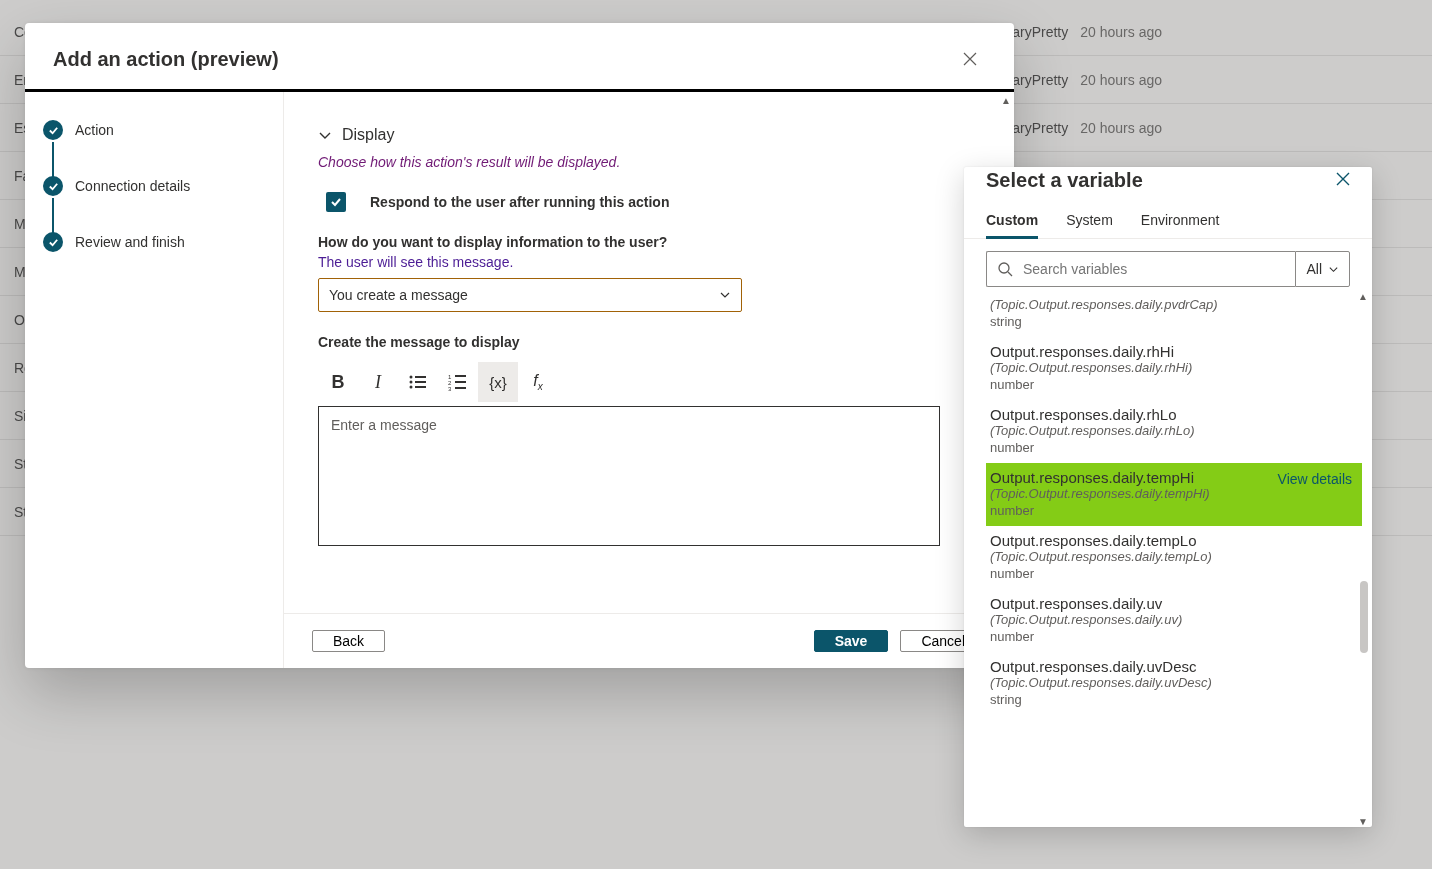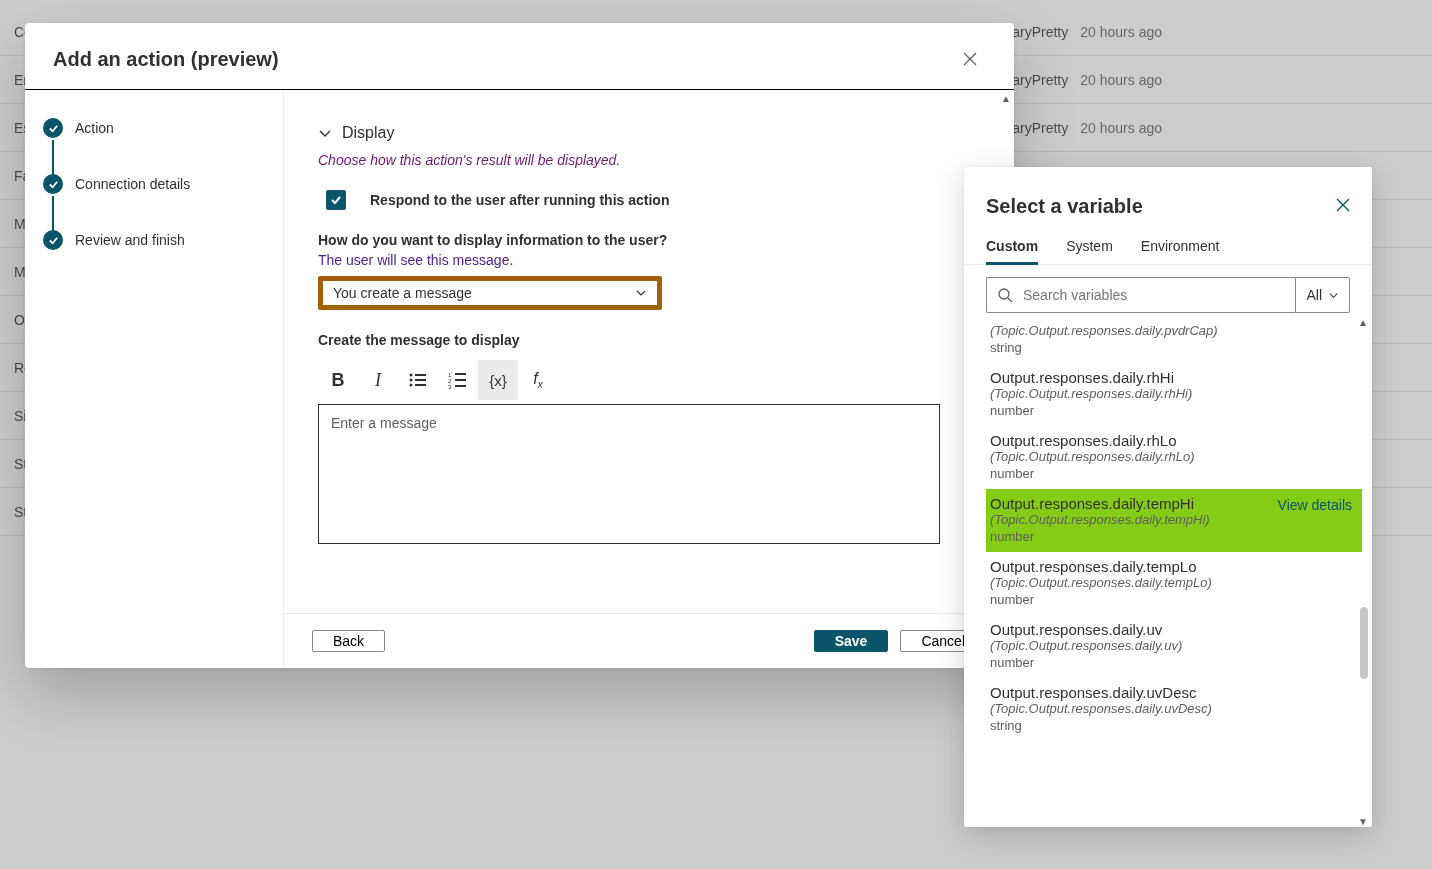--- a/index.html
+++ b/index.html
@@ -45,21 +45,21 @@
     border-radius: 4px;
     box-shadow: 0 25px 60px rgba(0,0,0,.22), 0 0 4px rgba(0,0,0,.08);
     z-index: 10;
     display: flex;
     flex-direction: column;
     overflow: hidden;
   }
   .modal-header {
     padding: 20px 28px 14px 28px;
     display: flex; align-items: center;
-    border-bottom: 1px solid #000000;
+    border-bottom: 3px solid #000000;
     text-align: right;
   }
   .modal-title { font-size: 20px; font-weight: 600; }
   .modal-close { margin-left:auto; width:32px; height:32px; display:flex; align-items:center; justify-content:center; cursor:pointer; }
   .modal-body { flex:1; display:flex; min-height:0; }
   .sidebar {
     width: 259px;
     border-right: 1px solid #edebe9;
     padding: 28px 18px;
   }
@@ -84,21 +84,21 @@
     position:absolute; right:0; top:0; bottom:70px; width:16px;
   }
   .scrollbar-arrow { width:16px; height:16px; display:flex; align-items:center; justify-content:center; color:#605e5c; font-size:10px;}
   .section-header { display:flex; align-items:center; gap:10px; font-size:16px; margin-top:20px; margin-bottom:10px; cursor:pointer;}
   .section-desc { color:#701a75; margin-bottom:16px;font-style:italic; }
   .checkbox-row { display:flex; align-items:center; gap:24px; padding:6px 0 6px 8px; font-weight:600;}
   .cbox { width:20px; height:20px; background:#0b556a; border-radius:2px; display:flex; align-items:center; justify-content:center;}
   .label-strong { font-weight:600; margin-top:16px; }
   .label-sub { color:#4c1d95; margin-top:4px; margin-bottom:8px;}
   .select {
-    border:5px solid #a16207; border-radius:2px; height:34px; width:344px;
+    border:1px solid #a16207; border-radius:2px; height:34px; width:424px;
     display:flex; align-items:center; padding:0 10px; cursor:pointer; justify-content:space-between;
   }
   .toolbar { display:flex; gap:0; margin-top:12px; margin-bottom:4px;}
   .tbtn { width:40px; height:40px; display:flex; align-items:center; justify-content:center; cursor:pointer; color:#323130;}
   .tbtn.active { background:#edebe9; }
   .tbtn svg { width:20px; height:20px; }
   .editor {
     border:1px solid #323130; min-height:140px; width:622px;
     padding:10px 12px; color:#605e5c;
   }
@@ -114,21 +114,21 @@
   .var-panel {
     position:absolute;
     left:964px; top:167px;
     width:408px; height:660px;
     background:#fff;
     box-shadow: 0 8px 30px rgba(0,0,0,.18), 0 0 2px rgba(0,0,0,.1);
     border-radius:2px;
     z-index:20;
     display:flex; flex-direction:column;
   }
-  .vp-header { padding:28px 22px 8px 22px; display:flex; align-items:center;}
+  .vp-header { padding:2px 22px 8px 22px; display:flex; align-items:center;}
   .vp-title { font-size:20px; font-weight:600; }
   .vp-close { margin-left:auto; cursor:pointer; }
   .vp-tabs { display:flex; gap:28px; padding:0 22px; border-bottom:1px solid #edebe9; }
   .vp-tab { padding:12px 0 10px 0; font-size:14px; cursor:pointer; color:#323130; position:relative;}
   .vp-tab.active { font-weight:600; }
   .vp-tab.active::after { content:""; position:absolute; left:0; right:0; bottom:-1px; height:3px; background:#0b556a;}
   .vp-search-row { padding:12px 22px 0 22px; display:flex; gap:0;}
   .vp-search { flex:1; border:1px solid #8a8886; border-right:none; height:36px; display:flex; align-items:center; padding:0 10px; gap:8px; border-radius:2px 0 0 2px;}
   .vp-search input { border:none; outline:none; flex:1; font-size:14px; color:#605e5c;}
   .vp-filter { border:1px solid #8a8886; height:36px; display:flex; align-items:center; gap:6px; padding:0 10px; cursor:pointer; border-radius:0 2px 2px 0;}

